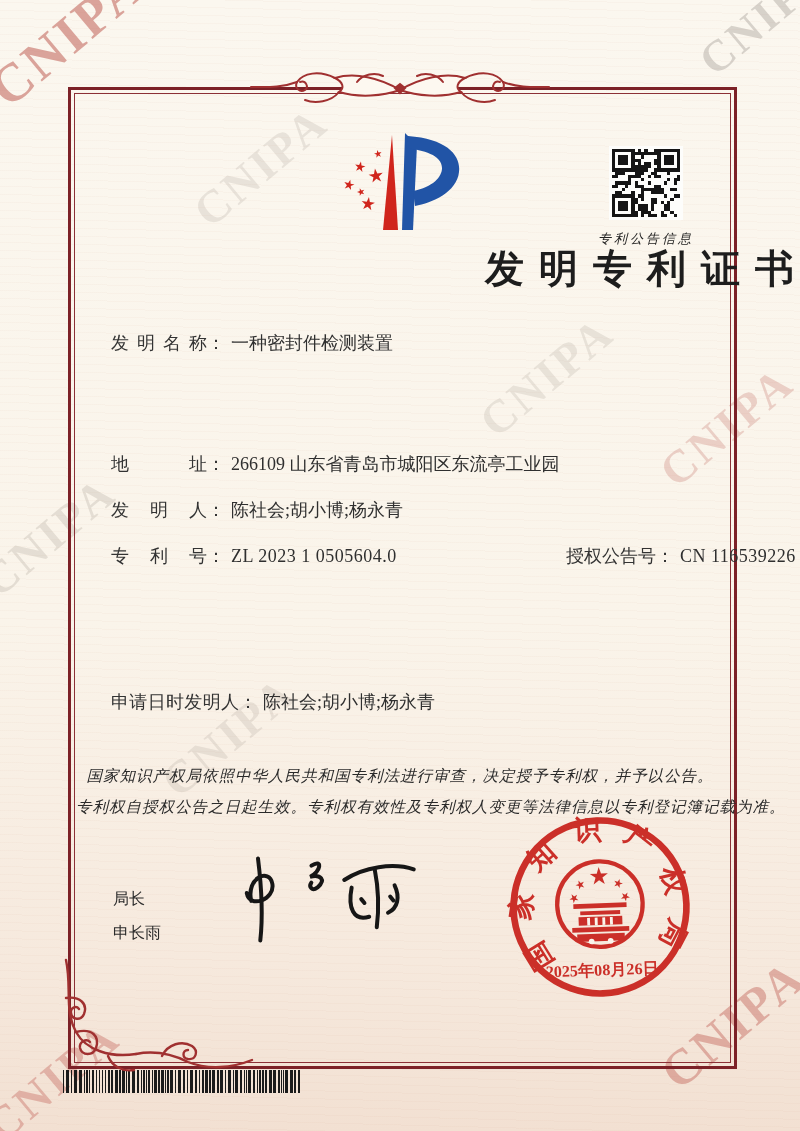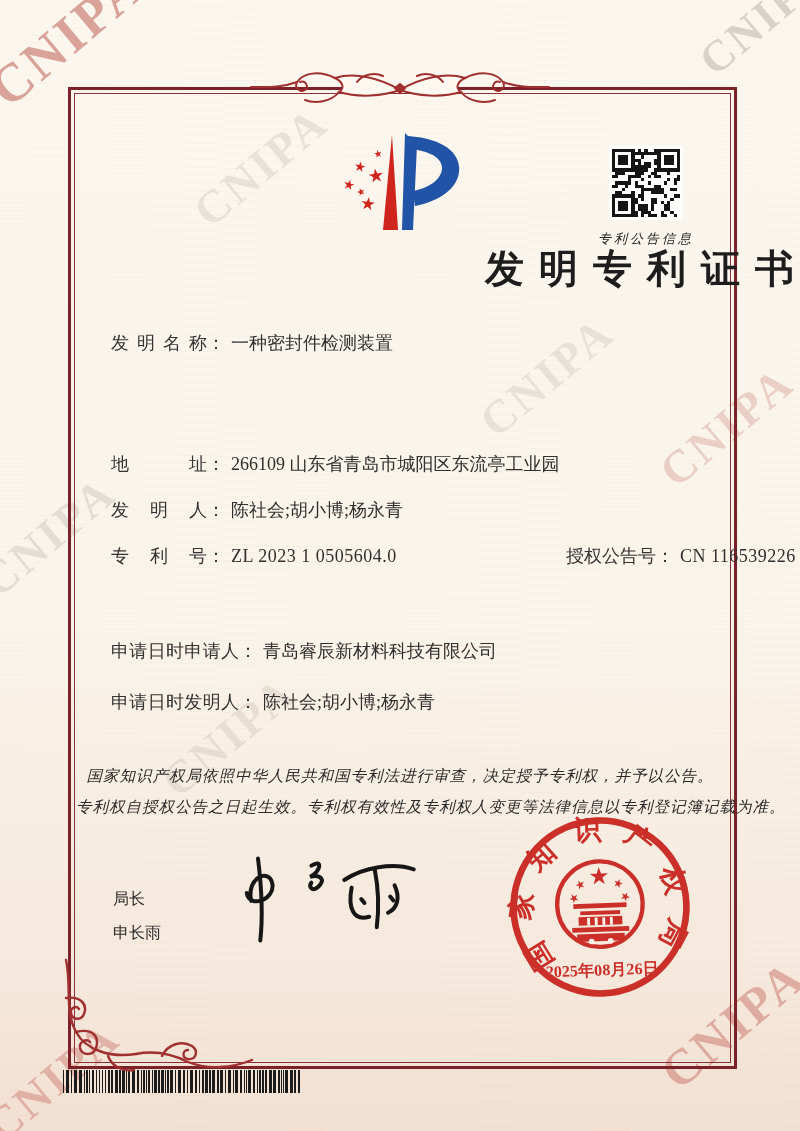--- a/index.html
+++ b/index.html
@@ -584,23 +584,20 @@
     <div class="row" style="top:452px">
       <span class="jlabel w4">地址</span><span class="colon">：</span><span class="val">266109 山东省青岛市城阳区东流亭工业园</span>
     </div>
     <div class="row" style="top:498px">
       <span class="jlabel w4">发明人</span><span class="colon">：</span><span class="val">陈社会;胡小博;杨永青</span>
     </div>
     <div class="row" style="top:544px">
       <span class="jlabel w4">专利号</span><span class="colon">：</span><span class="val num">ZL 2023 1 0505604.0</span>
       <span class="col-r"><span>授权公告号</span><span class="colon">：</span><span class="val num">CN 116539226 B</span></span>
     </div>
-    <div class="row" style="top:639px">
-      <span class="jlabel w7">申请日时申请人</span><span class="colon">：</span><span class="val">青岛睿辰新材料科技有限公司</span>
-    </div>
     <div class="row" style="top:690px">
       <span class="jlabel w7">申请日时发明人</span><span class="colon">：</span><span class="val">陈社会;胡小博;杨永青</span>
     </div>
 
     <div class="decl decl2">专利权自授权公告之日起生效。专利权有效性及专利权人变更等法律信息以专利登记簿记载为准。</div>
     <div class="decl decl1">国家知识产权局依照中华人民共和国专利法进行审查，决定授予专利权，并予以公告。</div>
 
     <div class="signer">
       <div>局长</div>
       <div>申长雨</div>

